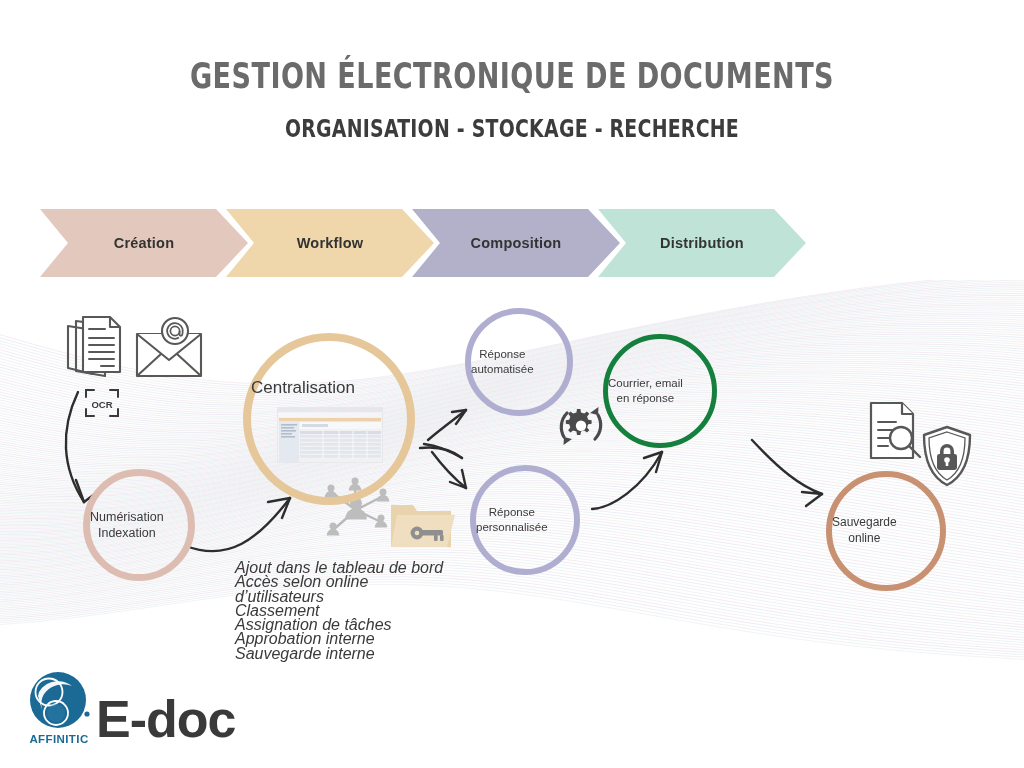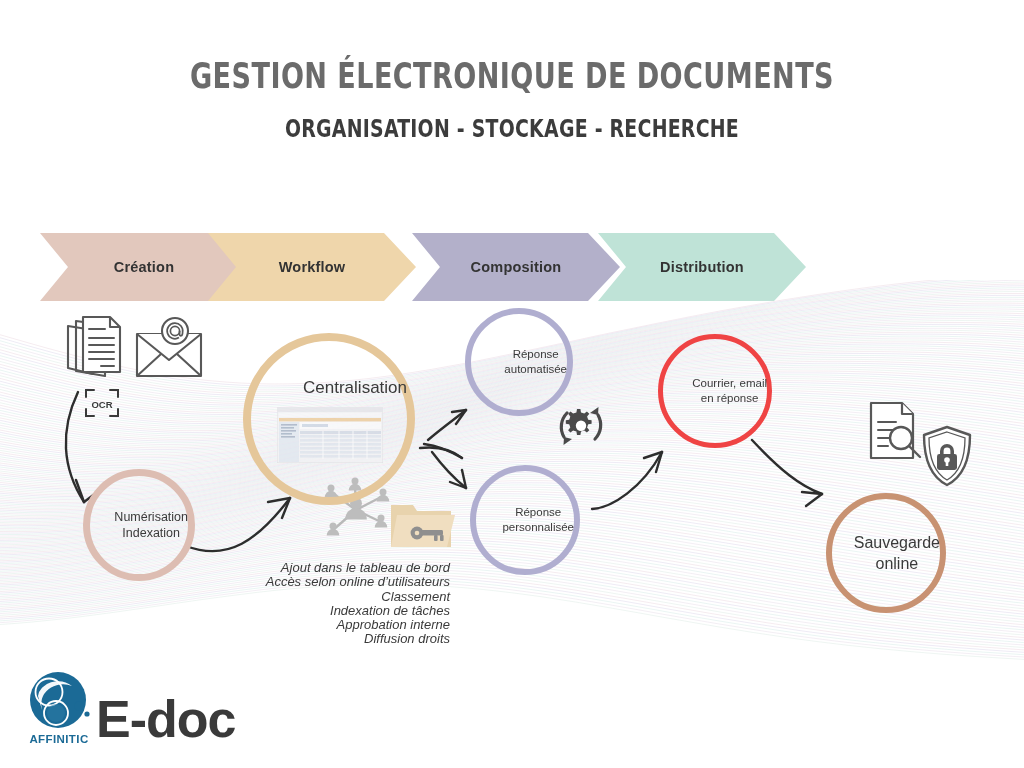--- a/index.html
+++ b/index.html
@@ -26,50 +26,50 @@
   .title-sub{
     position:absolute;left:0;top:114px;width:1024px;text-align:center;
     font-family:"DejaVu Sans Condensed","Liberation Sans Narrow","Liberation Sans",sans-serif;
     font-weight:bold;font-size:25px;letter-spacing:.3px;
     color:#3c3c3c;white-space:nowrap;
     transform:scaleX(.84);transform-origin:center top;
     z-index:6;
   }
 
   
-  .banner{position:absolute;left:40px;top:209px;width:944px;height:68px;z-index:5;margin-top:24px;}
+  .banner{position:absolute;left:40px;top:209px;width:944px;height:68px;z-index:5;}
   .chev{
     position:absolute;top:0;height:68px;
     display:flex;align-items:center;justify-content:center;
   }
   .chev .lbl{
     font-size:14.5px;font-weight:bold;color:#333333;
     white-space:nowrap;position:relative;z-index:2;
     letter-spacing:.2px;
   }
   .chev .shape{position:absolute;left:0;top:0;width:100%;height:100%;}
 
   
   .circ{
     position:absolute;border-radius:50%;
     box-sizing:border-box;background:transparent;
-    display:flex;align-items:center;justify-content:flex-end;
+    display:flex;align-items:center;justify-content:flex-start;
     text-align:center;line-height:1.32;color:#3a3a3a;
     z-index:4;
   }
   .circ span{display:block;}
 
   
   .ic{position:absolute;z-index:4;}
   .arrows{position:absolute;left:0;top:0;width:1024px;height:768px;z-index:3;pointer-events:none;}
 
   
   .bullets{
     position:absolute;left:235px;top:561px;width:215px;
-    text-align:right;font-style:italic;font-size:13px;
+    text-align:left;font-style:italic;font-size:16px;
     line-height:14.3px;color:#3a3a3a;z-index:4;
   }
 
   
   .thumb{position:absolute;z-index:4;opacity:.72;}
 
   
   .logo{position:absolute;left:28px;top:668px;z-index:6;}
   .logo-text{
     position:absolute;left:96px;top:689px;
@@ -242,21 +242,21 @@
 
   <div class="banner">
 
     <div class="chev" style="left:0px;width:208px;">
       <svg class="shape" viewBox="0 0 208 68" preserveAspectRatio="none">
         <path d="M0,0 L176,0 L208,34 L176,68 L0,68 L28,34 Z" fill="#e2c8bd"></path>
       </svg>
       <span class="lbl">Création</span>
     </div>
 
-    <div class="chev" style="left:168px;width:208px;">
+    <div class="chev" style="left:186px;width:208px;">
       <svg class="shape" viewBox="0 0 208 68" preserveAspectRatio="none">
         <path d="M0,0 L176,0 L208,34 L176,68 L0,68 L28,34 Z" fill="#efd6ab"></path>
       </svg>
       <span class="lbl">Workflow</span>
     </div>
 
     <div class="chev" style="left:558px;width:208px;">
       <svg class="shape" viewBox="0 0 208 68" preserveAspectRatio="none">
         <path d="M0,0 L176,0 L208,34 L176,68 L0,68 L28,34 Z" fill="#bfe3d7"></path>
       </svg>
@@ -482,41 +482,41 @@
     </div>
   </div>
 
   <div class="circ" style="left:470px;top:465px;width:110px;height:110px;border:6px solid #b0aed0;font-size:11.5px;">
     <div>
       <span>Réponse</span>
       <span>personnalisée</span>
     </div>
   </div>
 
-  <div class="circ" style="left:658px;top:334px;width:114px;height:114px;border:5px solid #ef4444;font-size:11.5px;">
+  <div class="circ" style="left:603px;top:334px;width:114px;height:114px;border:5px solid #15803d;font-size:11.5px;">
     <div>
       <span>Courrier, email</span>
       <span>en réponse</span>
     </div>
   </div>
 
-  <div class="circ" style="left:826px;top:493px;width:120px;height:120px;border:6px solid #c89272;font-size:16px;">
+  <div class="circ" style="left:826px;top:471px;width:120px;height:120px;border:6px solid #c89272;font-size:12px;">
     <div>
       <span>Sauvegarde</span>
       <span>online</span>
     </div>
   </div>
 
   <div class="bullets">
     <div>Ajout  dans le tableau de bord</div>
     <div>Accès selon online d’utilisateurs</div>
     <div>Classement</div>
-    <div>Indexation de tâches</div>
+    <div>Assignation de tâches</div>
     <div>Approbation interne</div>
-    <div>Diffusion droits</div>
+    <div>Sauvegarde interne</div>
   </div>
 
   <svg class="logo" width="66" height="80" viewBox="0 0 66 80">
     <circle cx="30" cy="32" r="28" fill="#1b6a96"></circle>
     <path d="M10,28 a20,16 0 0 1 34,-10 a22,20 0 0 0 -30,24 Z" fill="#ffffff" opacity=".95"></path>
     <circle cx="21" cy="24" r="13.5" fill="none" stroke="#ffffff" stroke-width="1.8"></circle>
     <circle cx="28" cy="45" r="12" fill="none" stroke="#ffffff" stroke-width="1.8"></circle>
     <circle cx="28" cy="45" r="9" fill="#2b7aa6" opacity=".55"></circle>
     <circle cx="51" cy="38" r="4.6" fill="#1b6a96"></circle>
     <circle cx="59" cy="46" r="2.6" fill="#1b6a96"></circle>

